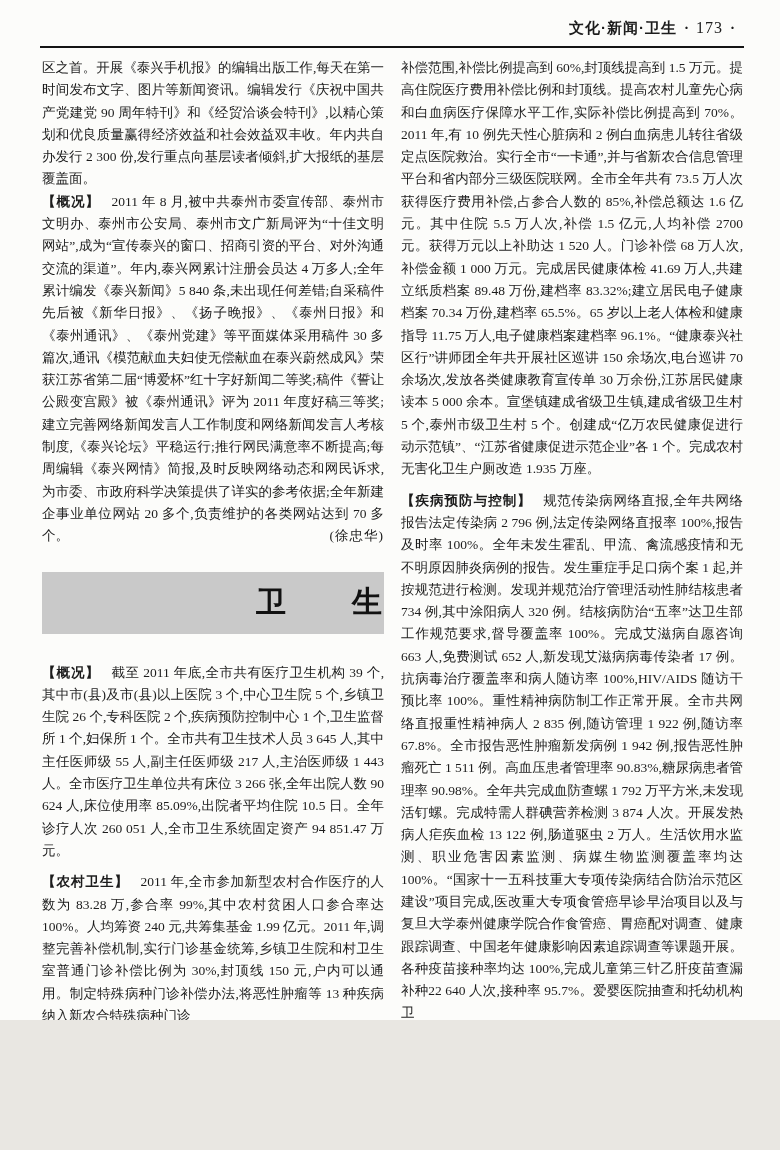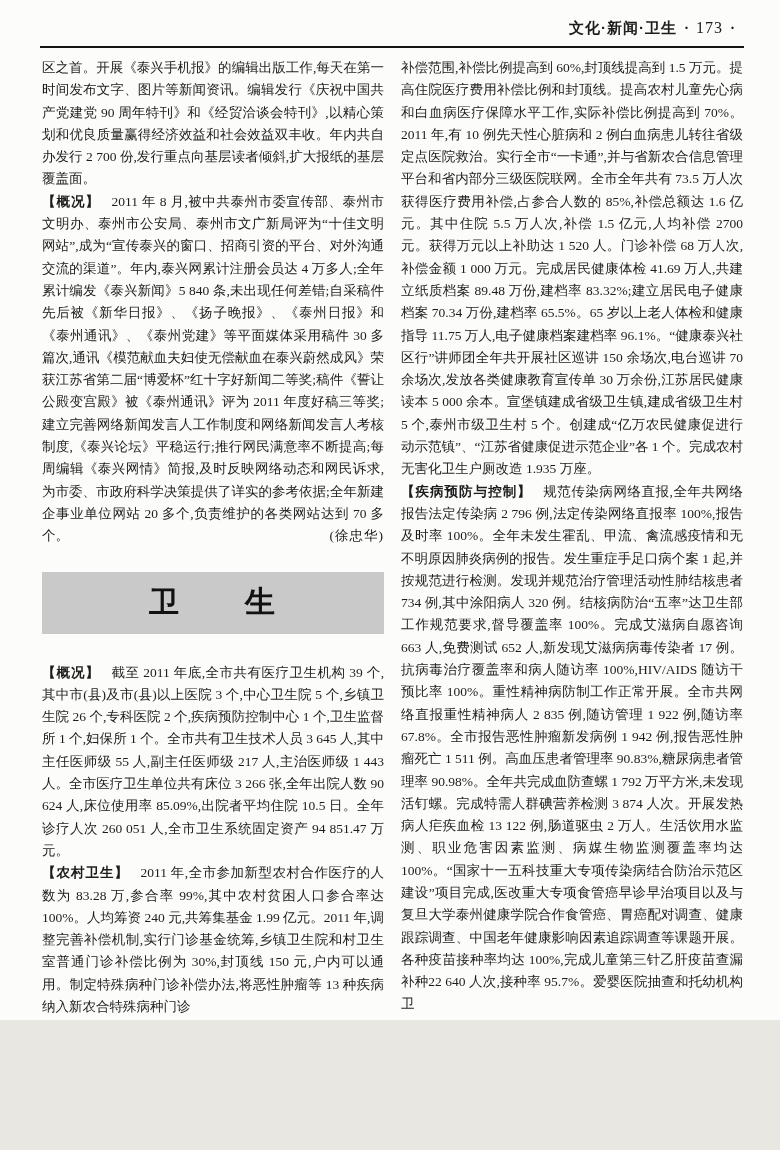--- a/index.html
+++ b/index.html
@@ -31,56 +31,56 @@
   .columns{
     position:absolute;top:57px;left:42px;width:702px;
     display:flex;gap:17px;
   }
   .col{width:342px;flex:0 0 342px;}
   .body-text{
     margin:0;font-size:13.5px;line-height:22.3px;
     text-align:justify;text-justify:inter-ideograph;
     color:#1c1c1c;
   }
-  .entry{}
+  .entry{margin-top:9px;}
   .entry-label{
     font-family:Liberation Sans, sans-serif;
     font-weight:700;letter-spacing:0.5px;
     margin-right:0.85em;white-space:nowrap;
   }
   .byline{float:right;letter-spacing:1px;}
   .subsection-title{
     margin:17px 0 12px;font-weight:400;
     font-size:21px;letter-spacing:0.5em;text-indent:0.5em;
     text-align:center;color:#161616;
   }
   .chapter-banner{
     margin:24px 0 28px;height:62px;
     background:#c9c9c9;
-    display:flex;align-items:center;justify-content:center;
+    display:flex;align-items:center;justify-content:flex-end;
     font-family:"Liberation Sans","DejaVu Sans",sans-serif;
     font-weight:700;font-size:30px;letter-spacing:2px;color:#111;
   }
 </style>
 </head>
 <body>
 
 <div class="page">
 
   <header class="running-head">
     <span class="rh-section">文化·新闻·卫生</span><span class="rh-sep">·</span><span class="rh-num">173</span><span class="rh-sep">·</span>
   </header>
 
   <div class="rule"></div>
 
   <main class="columns">
 
     <section class="col">
 
-      <p class="body-text">区之首。开展《泰兴手机报》的编辑出版工作,每天在第一时间发布文字、图片等新闻资讯。编辑发行《庆祝中国共产党建党 90 周年特刊》和《经贸洽谈会特刊》,以精心策划和优良质量赢得经济效益和社会效益双丰收。年内共自办发行 2 700 份,发行重点向基层读者倾斜,扩大报纸的基层覆盖面。</p>
+      <p class="body-text">区之首。开展《泰兴手机报》的编辑出版工作,每天在第一时间发布文字、图片等新闻资讯。编辑发行《庆祝中国共产党建党 90 周年特刊》和《经贸洽谈会特刊》,以精心策划和优良质量赢得经济效益和社会效益双丰收。年内共自办发行 2 300 份,发行重点向基层读者倾斜,扩大报纸的基层覆盖面。</p>
 
 
       <p class="body-text">
         <span class="entry-label">【概况】</span><span>2011 年 8 月,被中共泰州市委宣传部、泰州市文明办、泰州市公安局、泰州市文广新局评为“十佳文明网站”,成为“宣传泰兴的窗口、招商引资的平台、对外沟通交流的渠道”。年内,泰兴网累计注册会员达 4 万多人;全年累计编发《泰兴新闻》5 840 条,未出现任何差错;自采稿件先后被《新华日报》、《扬子晚报》、《泰州日报》和《泰州通讯》、《泰州党建》等平面媒体采用稿件 30 多篇次,通讯《模范献血夫妇使无偿献血在泰兴蔚然成风》荣获江苏省第二届“博爱杯”红十字好新闻二等奖;稿件《誓让公殿变宫殿》被《泰州通讯》评为 2011 年度好稿三等奖;建立完善网络新闻发言人工作制度和网络新闻发言人考核制度,《泰兴论坛》平稳运行;推行网民满意率不断提高;每周编辑《泰兴网情》简报,及时反映网络动态和网民诉求,为市委、市政府科学决策提供了详实的参考依据;全年新建企事业单位网站 20 多个,负责维护的各类网站达到 70 多个。</span>
         <span class="byline">(徐忠华)</span>
       </p>
 
       <div class="chapter-banner">
         <span>卫　　生</span>
       </div>

